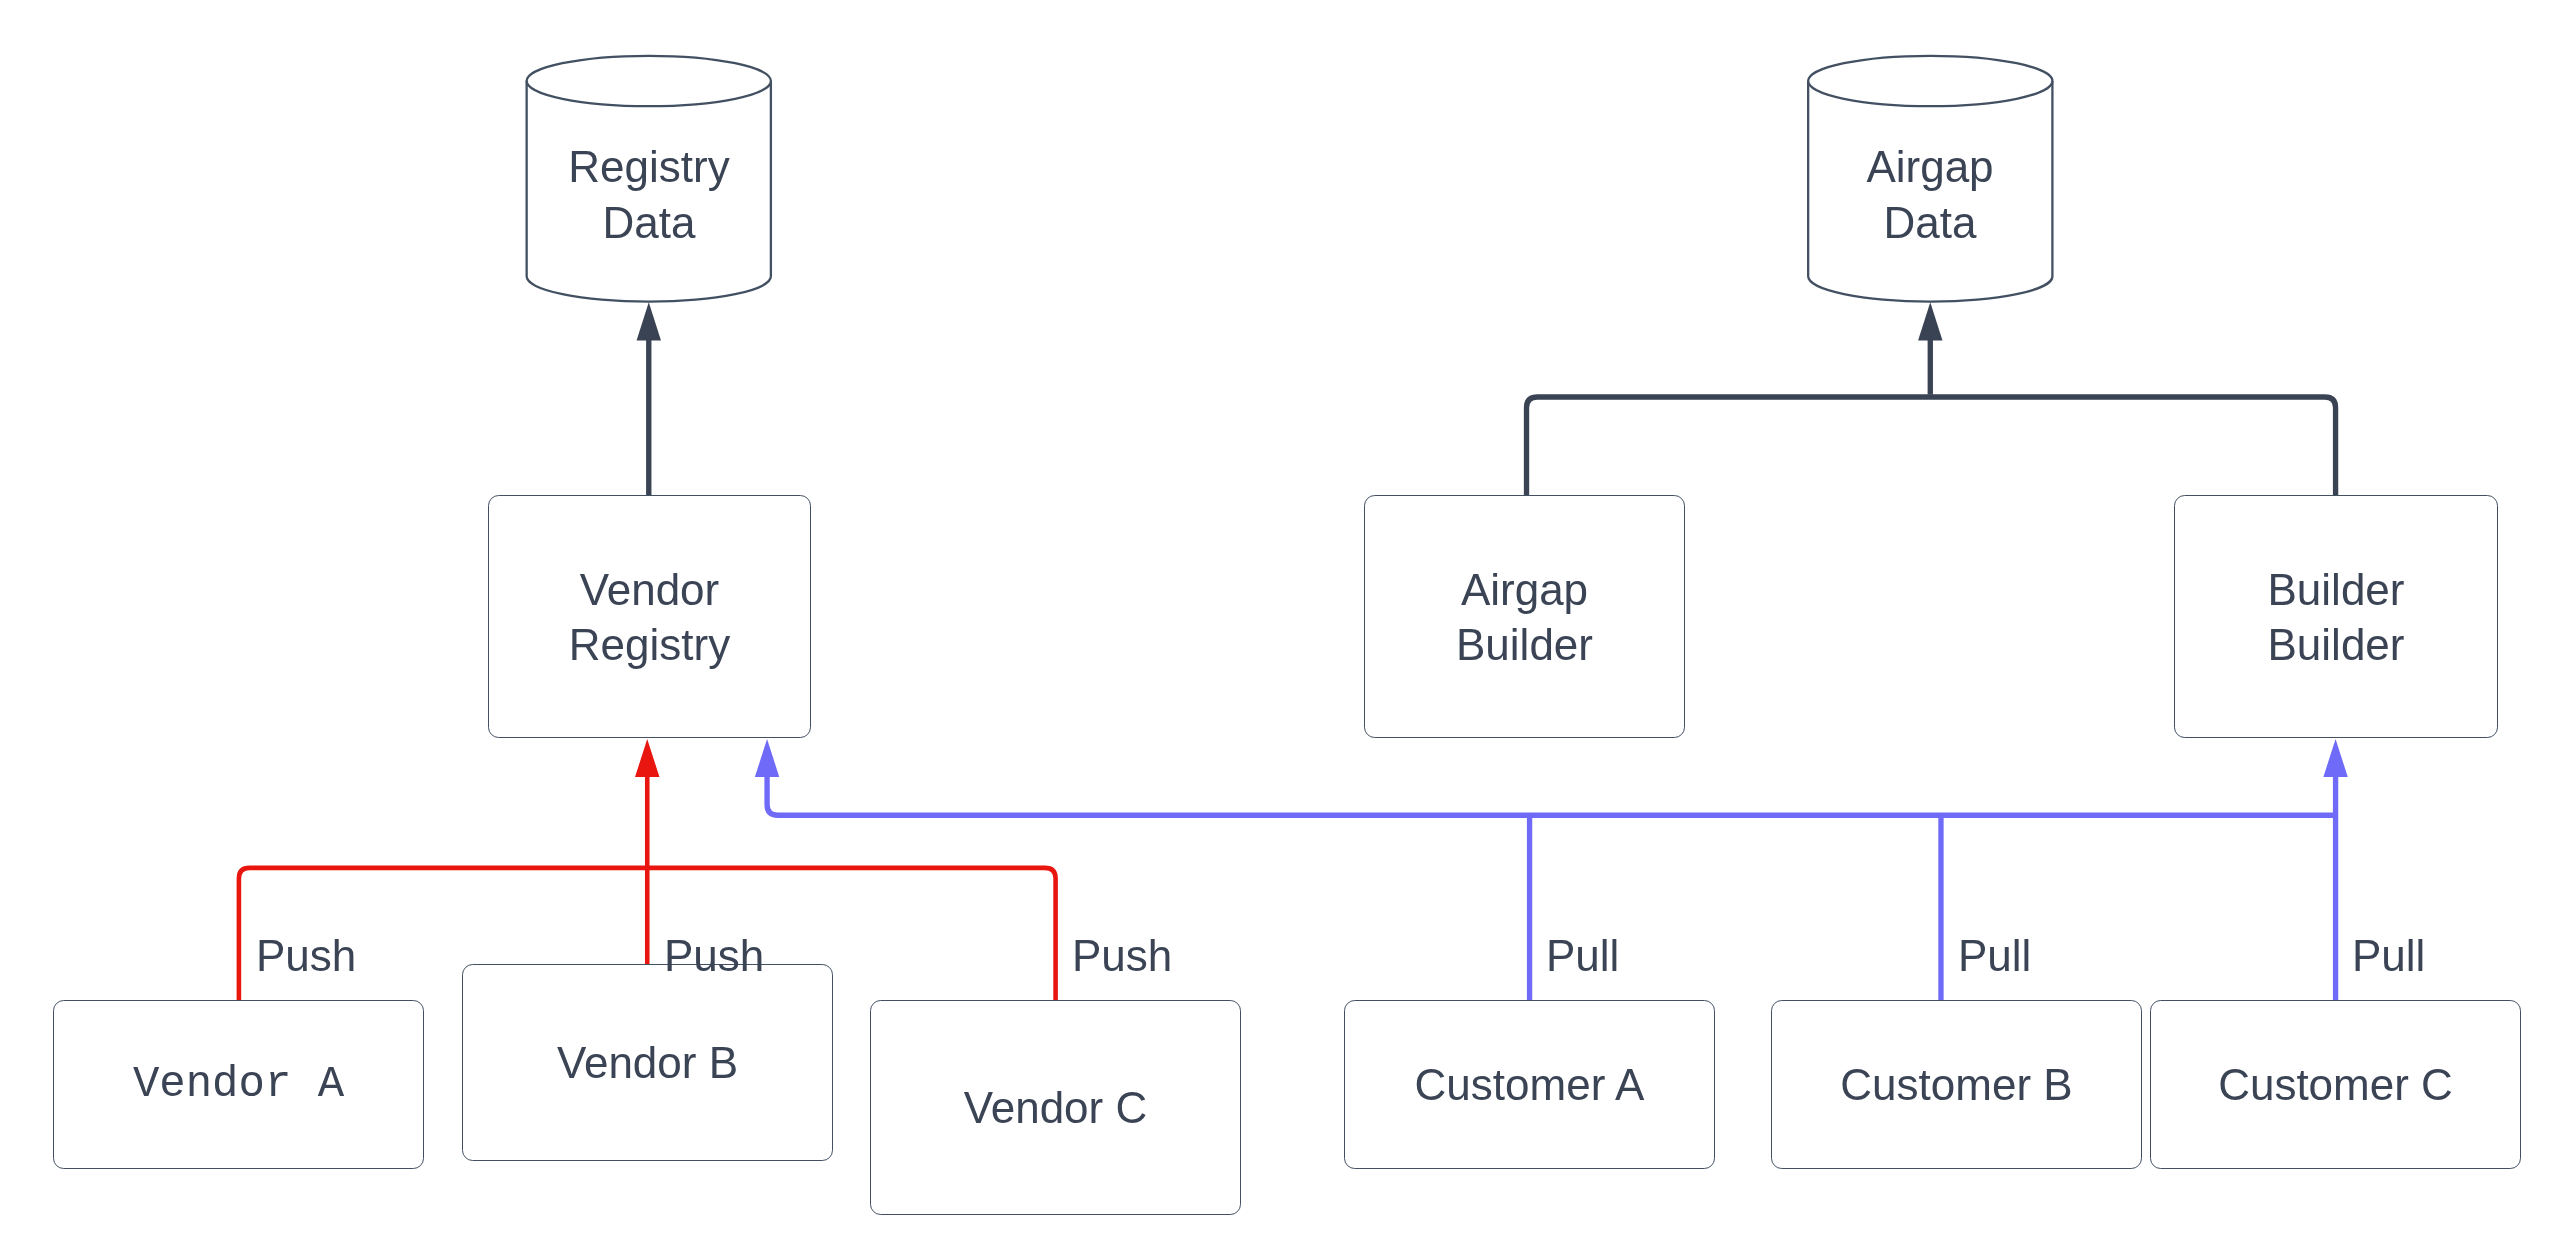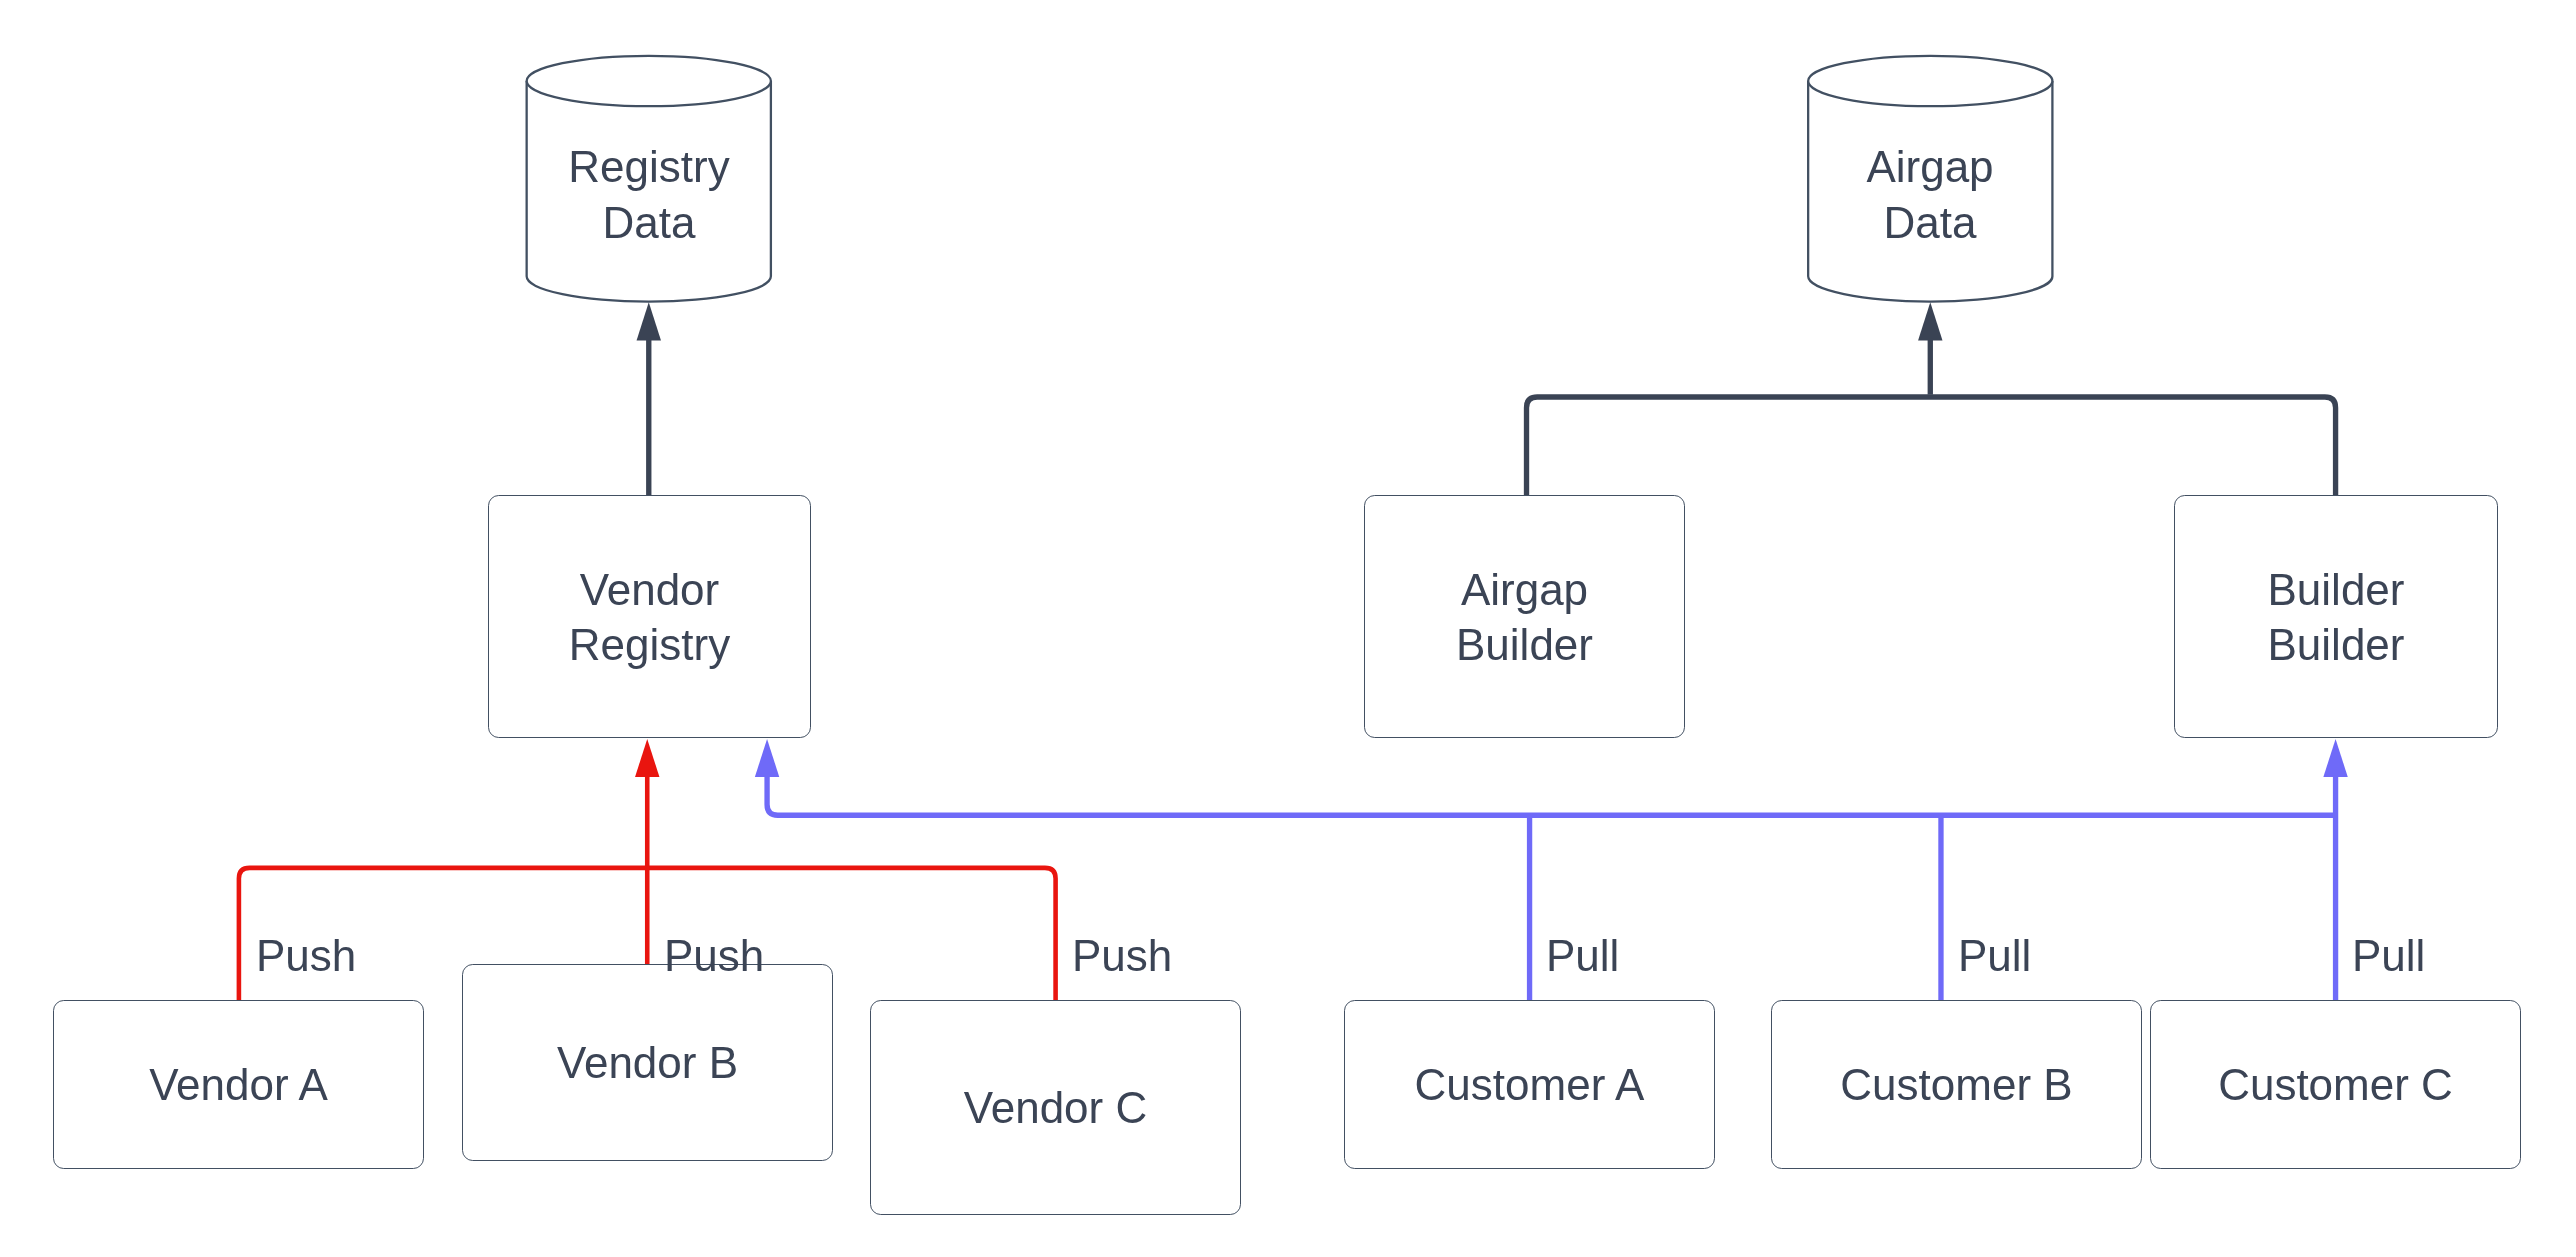--- a/index.html
+++ b/index.html
@@ -58,21 +58,21 @@
     color: var(--ink, #3b4455);
     font-size: 44px;
     line-height: 46px;
     white-space: nowrap;
   }
 
   
   #vendor-registry { left: 488px;  top: 495px;  width: 323px; height: 243px; }
   #airgap-builder  { left: 1364px; top: 495px;  width: 321px; height: 243px; }
   #customer-portal { left: 2174px; top: 495px;  width: 324px; height: 243px; }
-  #vendor-a   { left: 53px;   top: 1000px; width: 371px; height: 169px; }
+  #vendor-a   { left: 53px;   top: 1000px; width: 371px; height: 169px; font-family: Liberation Mono, monospace; }
   #vendor-b   { left: 462px;  top: 964px; width: 371px; height: 197px; }
   #vendor-c   { left: 870px; top: 1000px; width: 371px; height: 215px; }
   #customer-a { left: 1344px; top: 1000px; width: 371px; height: 169px; }
   #customer-b { left: 1755px; top: 1000px; width: 371px; height: 169px; margin-left: 16px; }
   #customer-c { left: 2150px; top: 1000px; width: 371px; height: 169px; }
   #registry-data-label { left: 527px;  top: 99px; width: 244px; height: 191px; }
   #airgap-data-label   { left: 1808px; top: 99px; width: 244px; height: 191px; }
   #push-a { left: 256px;  top: 933px; }
   #push-b { left: 664px;  top: 933px; }
   #push-c { left: 1072px; top: 933px; }

